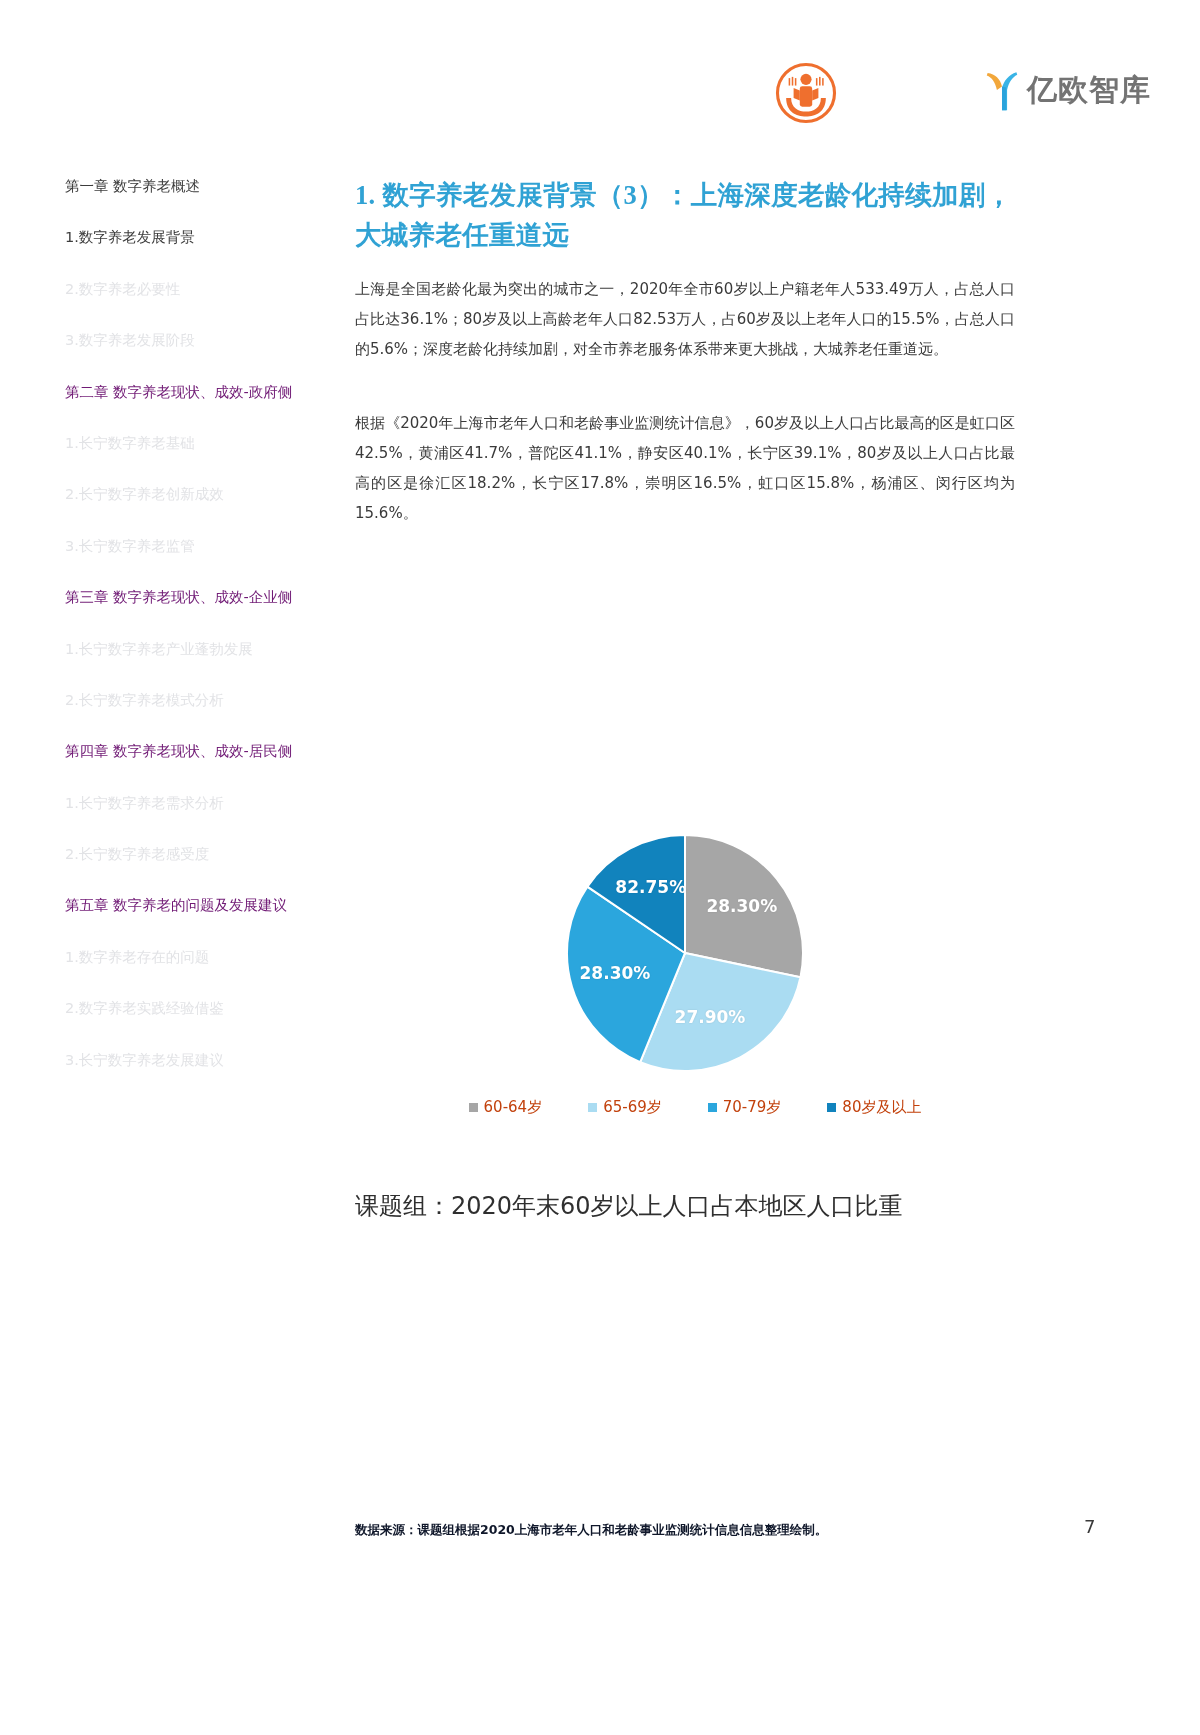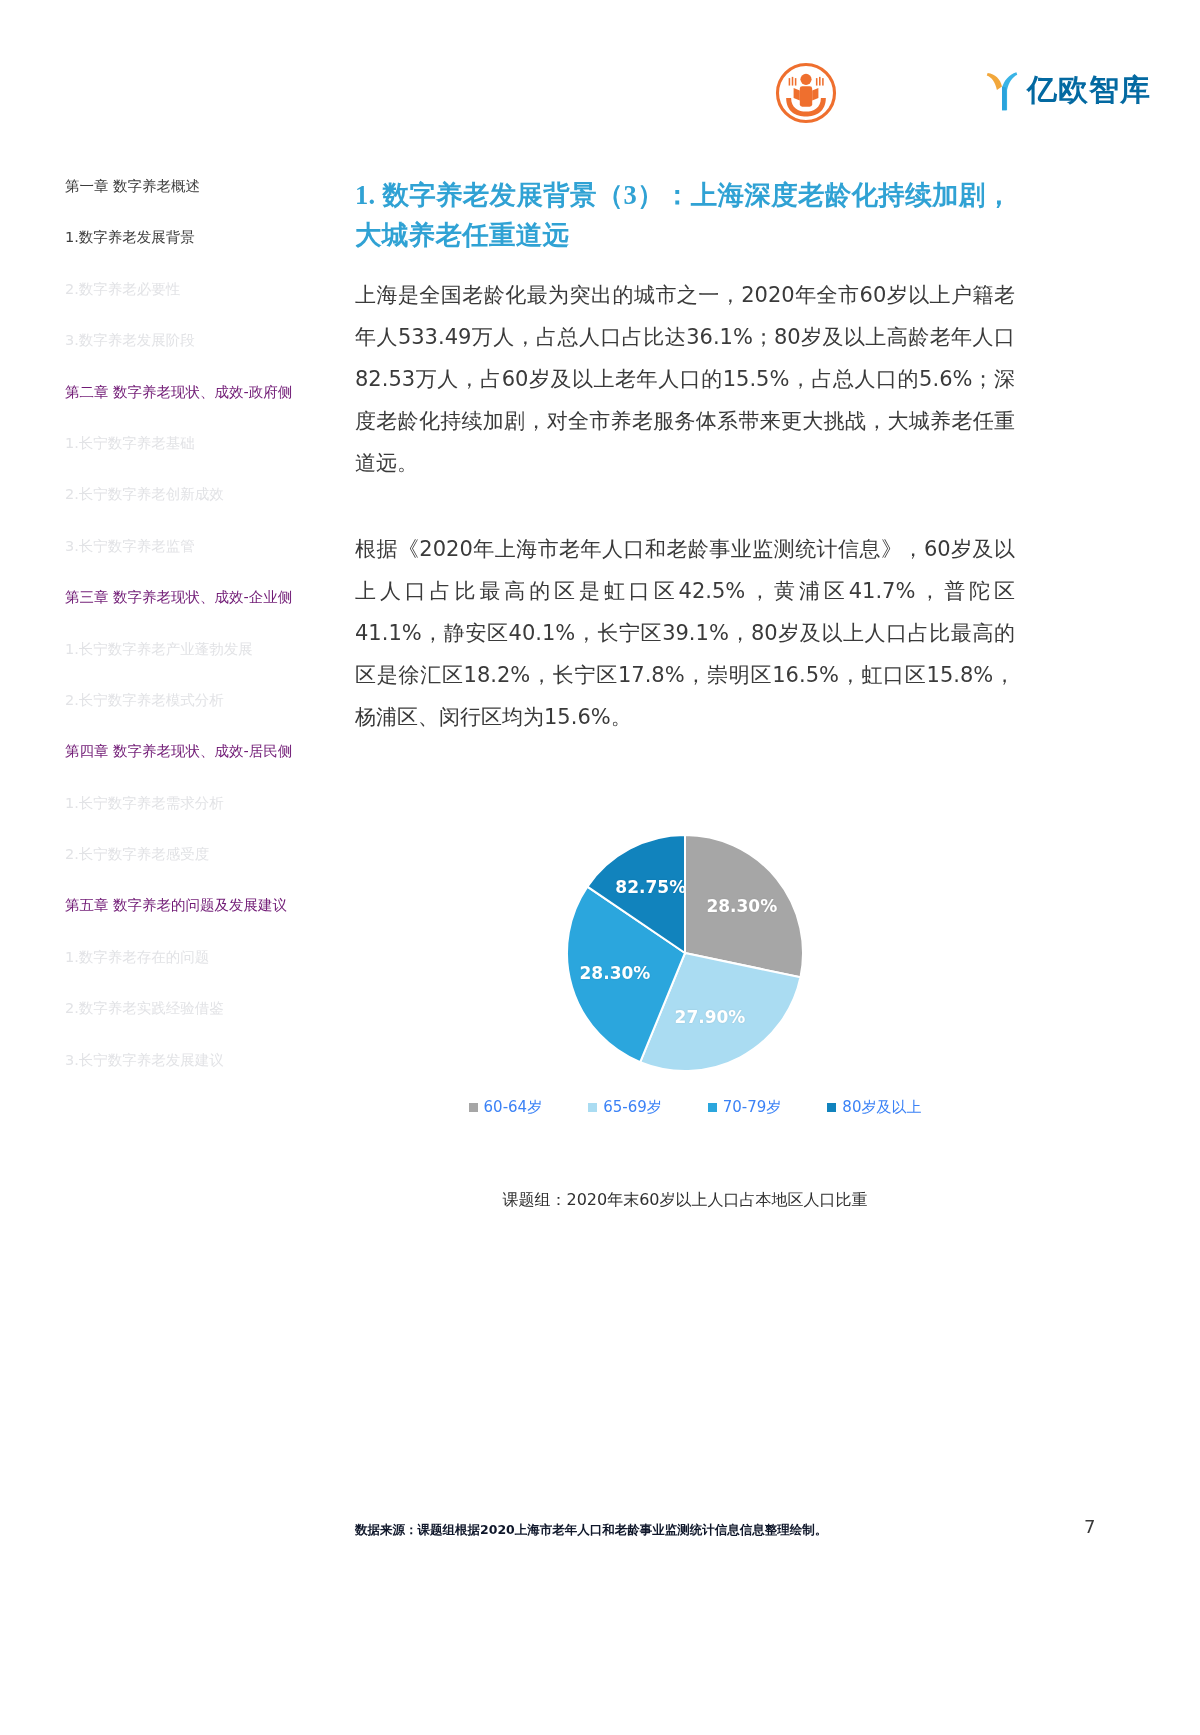--- a/index.html
+++ b/index.html
@@ -9,21 +9,21 @@
     color:#333;position:relative;overflow:hidden;
   }
   .page{position:relative;width:1200px;height:1735px;}
 
   
   .header{position:absolute;top:30px;left:0;width:1200px;height:80px;}
   .logo-left{position:absolute;left:775px;top:32px;width:62px;height:62px;}
   .logo-right{position:absolute;left:985px;top:38px;display:flex;align-items:center;gap:8px;}
   .logo-right-mark{width:34px;height:44px;}
   .logo-right-text{
-    font-size:30px;font-weight:bold;color:#0369a1;letter-spacing:1px;
+    font-size:30px;font-weight:bold;color:#737373;letter-spacing:1px;
     font-family:"DejaVu Sans",sans-serif;
   }
 
   
   .sidebar{position:absolute;left:65px;top:178px;width:270px;}
   .side-item{
     font-size:14.5px;line-height:1.2;margin-bottom:34px;white-space:nowrap;
     font-weight:normal;color:#e2e3e6;font-family:"DejaVu Sans",sans-serif;
   }
   .side-item.chapter{color:#701a75;}
@@ -31,21 +31,21 @@
   .side-item.first{color:#3c3c3c;}
 
   
   .main{position:absolute;left:355px;top:175px;width:660px;}
   .title{
     font-size:26.5px;line-height:1.52;font-weight:bold;color:#30a2d4;
     letter-spacing:0.3px;margin:0 0 18px 0;
     font-family:Liberation Serif, serif;
   }
   .para{
-    font-size:21px;line-height:2.0;color:#3a3a3a;margin:0;
+    font-size:15px;line-height:2.0;color:#3a3a3a;margin:0;
     text-align:justify;font-family:"DejaVu Sans",sans-serif;
   }
   .para.p1{margin-top:8px;}
   .para.p2{margin-top:44px;}
 
   
   .chart-block{position:absolute;left:355px;top:828px;width:660px;}
   .chart-title{
     font-size:19px;color:#3a3a3a;text-align:center;margin-bottom:10px;
     font-family:"DejaVu Sans",sans-serif;
@@ -54,27 +54,27 @@
   .pie-svg{position:absolute;left:170px;top:0;}
   .pie-label{
     position:absolute;color:#ffffff;font-size:17px;font-weight:bold;
     font-family:"DejaVu Sans",sans-serif;text-shadow:0 0 2px rgba(0,0,0,.12);
   }
   .legend{
     display:flex;justify-content:center;align-items:center;gap:26px;
     margin-top:10px;
   }
   .legend-item{display:flex;align-items:center;gap:6px;
-    font-size:15px;color:#3b82f6;font-family:"DejaVu Sans",sans-serif;padding-left:20px;}
+    font-size:15px;color:#c2410c;font-family:"DejaVu Sans",sans-serif;padding-left:20px;}
   .legend-swatch{width:9px;height:9px;display:inline-block;}
 
   
   .bar-block{position:absolute;left:355px;top:1190px;width:660px;}
   .bar-title{
-    font-size:16px;color:#2f2f2f;text-align:center;margin-bottom:8px;
+    font-size:24px;color:#2f2f2f;margin-bottom:8px;
     font-family:"DejaVu Sans",sans-serif;
   }
   .bar-area{position:relative;width:660px;height:235px;}
   .bar-axis{position:absolute;left:110px;bottom:32px;width:430px;height:1px;background:#d8d8d8;}
   .bar-col{position:absolute;bottom:33px;width:62px;background:#1d9cd3;}
   .bar-val{
     position:absolute;font-size:17.5px;color:#2f2f2f;text-align:center;width:140px;
     font-family:"DejaVu Sans",sans-serif;
   }
   .bar-cat{

